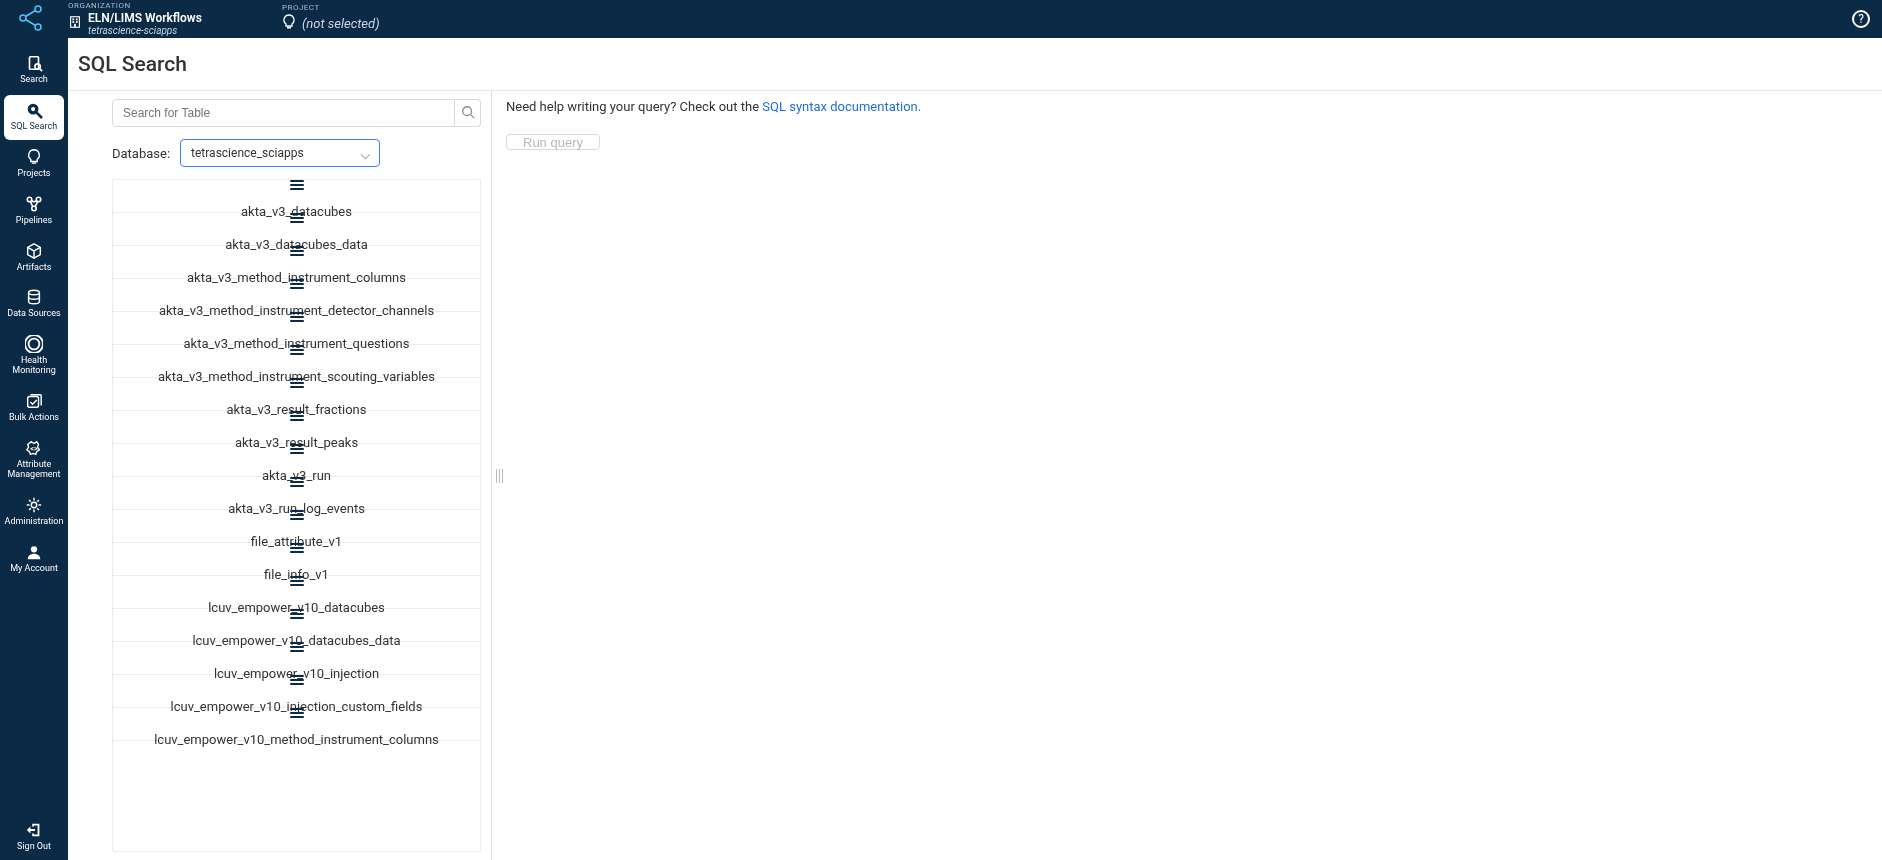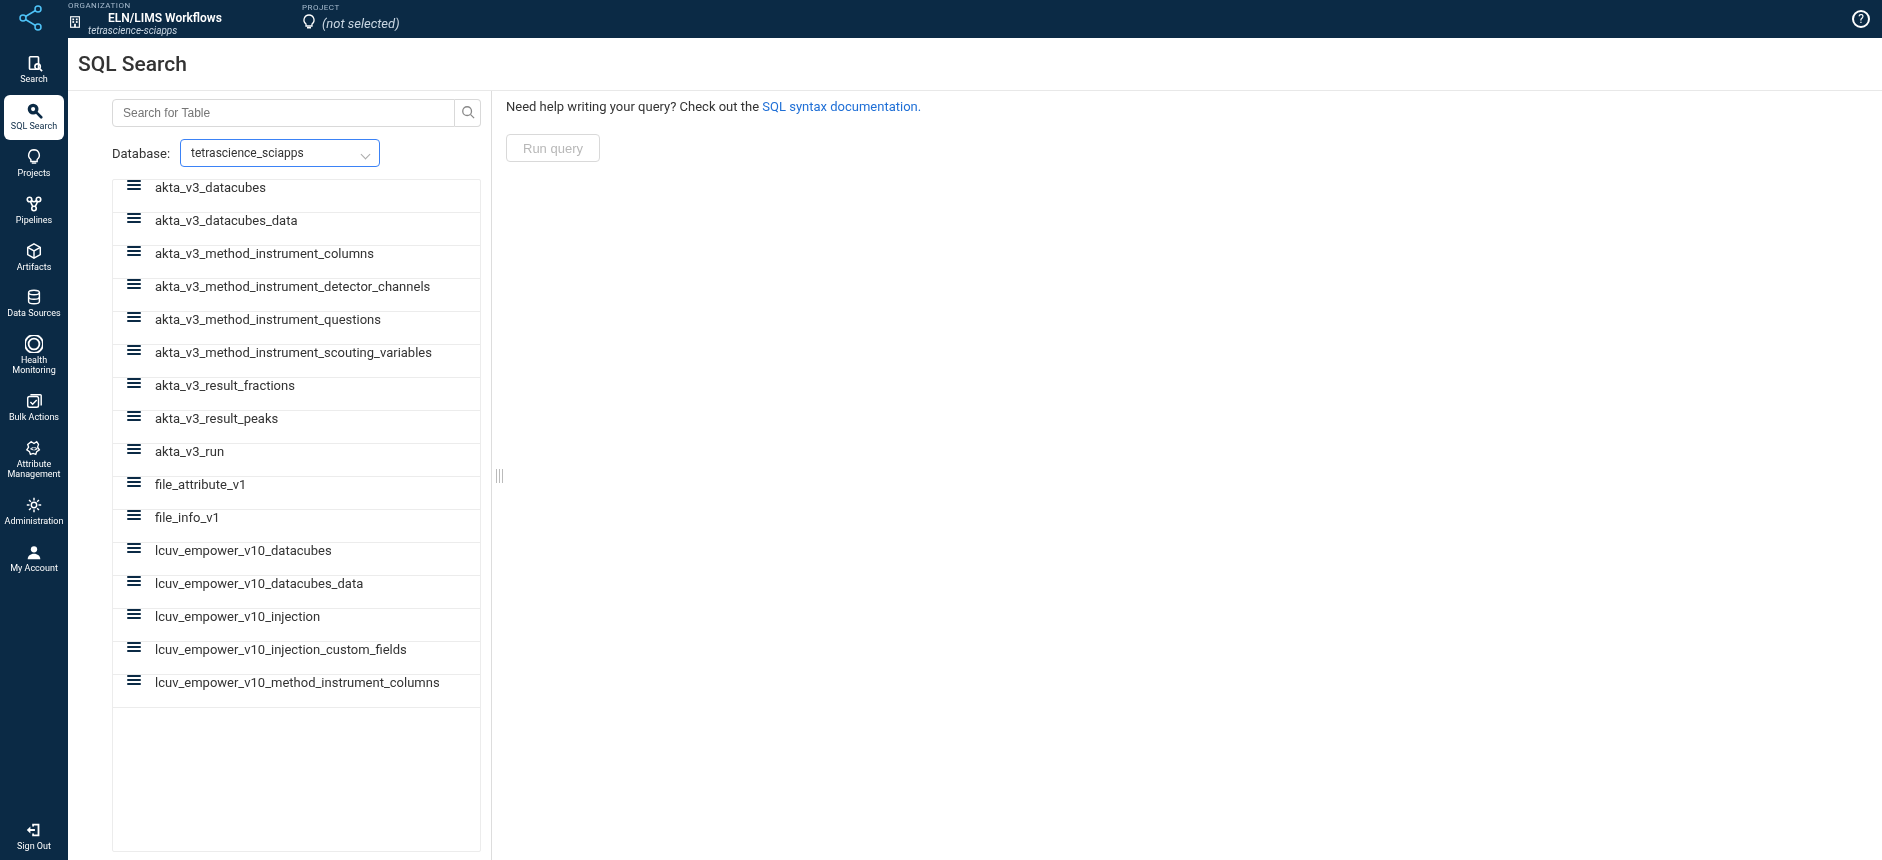--- a/index.html
+++ b/index.html
@@ -39,21 +39,20 @@
   .hdr-row {
     display: flex;
     align-items: center;
     gap: 6px;
     line-height: 1.1;
   }
   .hdr-title {
     font-size: 12px;
     font-weight: 600;
     color: #fff;
-    margin-left: 20px;
   }
   .hdr-sub {
     font-size: 10px;
     font-style: italic;
     color: #c9d6e2;
     line-height: 1;
   }
   .hdr-not-selected {
     font-size: 13px;
     font-style: italic;
@@ -201,27 +200,28 @@
   }
   .table-list {
     flex: 1;
     border: 1px solid #ececec;
     border-radius: 2px;
     overflow-y: auto;
     min-height: 0;
   }
   .table-row {
     display: flex;
-    align-items: flex-start;
+    align-items: center;
     height: 33px;
     padding: 0 14px;
     border-bottom: 1px solid #ececec;
     gap: 14px;
     cursor: pointer;
     font-size: 13px;
+    flex-direction: column;
   }
   .hamb { width: 14px; display: flex; flex-direction: column; gap: 2px; }
   .hamb span { height: 2px; background: #0b2a45; border-radius: 1px; }
 
   
   .splitter {
     width: 14px;
     display: flex;
     align-items: center;
     justify-content: center;
@@ -261,21 +261,21 @@
     font-size: 12px;
     font-family: inherit;
     resize: none;
     outline: none;
     background: #fff;
     color: #333;
   }
   .sql-textarea::placeholder { color: #bbb; }
   .run-btn {
     margin-top: 12px;
-    height: 28px;
+    height: 16px;
     padding: 0 16px;
     border: 1px solid #d9d9d9;
     background: #fff;
     color: #b8b8b8;
     border-radius: 4px;
     font-size: 13px;
     cursor: not-allowed;
     display: inline-flex;
     align-items: center;
   }
@@ -554,20 +554,28 @@
                 <span></span>
               </span>
               <span>akta_v3_run</span>
             </div>
             <div class="table-row">
               <span class="hamb">
                 <span></span>
                 <span></span>
                 <span></span>
               </span>
+              <span>akta_v3_run_log_events</span>
+            </div>
+            <div class="table-row">
+              <span class="hamb">
+                <span></span>
+                <span></span>
+                <span></span>
+              </span>
               <span>file_attribute_v1</span>
             </div>
             <div class="table-row">
               <span class="hamb">
                 <span></span>
                 <span></span>
                 <span></span>
               </span>
               <span>file_info_v1</span>
             </div>

